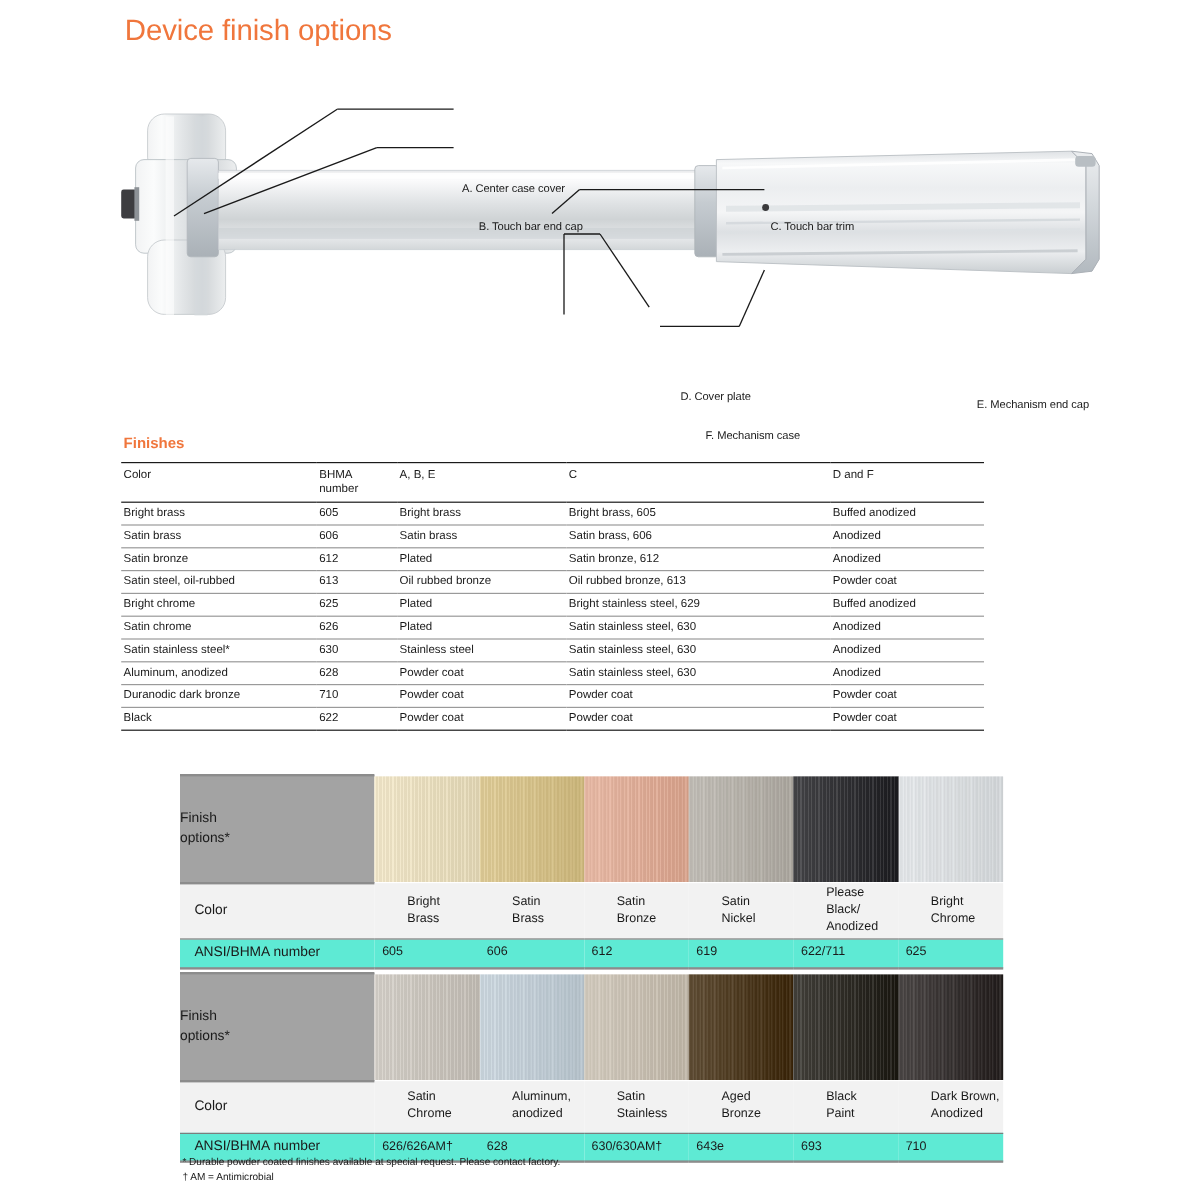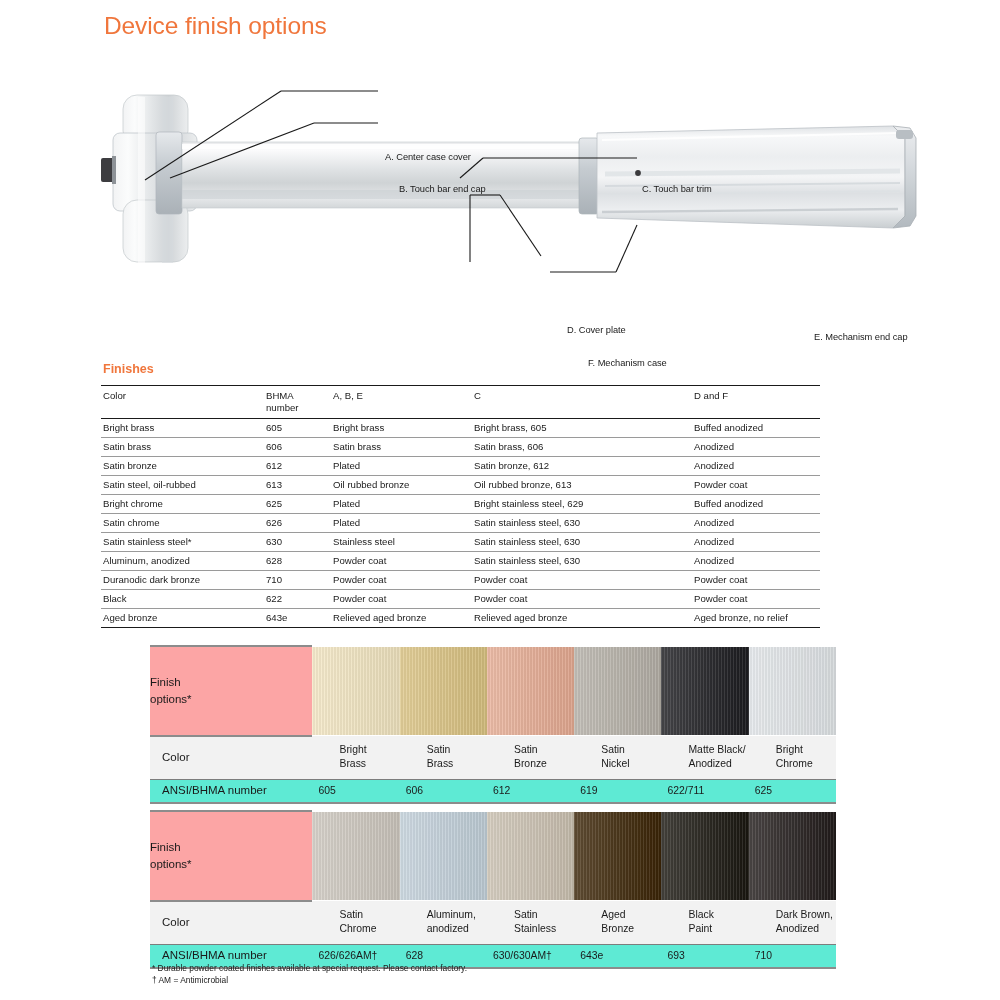--- a/index.html
+++ b/index.html
@@ -107,21 +107,21 @@
   .swatch-table td {
     padding: 0;
     vertical-align: middle;
   }
   .sw-label-cell {
     width: 162px;
     padding-left: 12px;
     font-size: 11.5px;
     line-height: 1.45;
     vertical-align: middle;
-    background: #fca5a5;
+    background: #a3a3a3;
   }
   .sw-swatch-cell {
     width: 87px;
     padding: 0;
   }
   .swatch-chip {
     width: 100%;
     height: 88px;
     display: block;
   }
@@ -345,27 +345,20 @@
         <td>Powder coat</td>
         <td>Powder coat</td>
       </tr>
       <tr>
         <td>Black</td>
         <td>622</td>
         <td>Powder coat</td>
         <td>Powder coat</td>
         <td>Powder coat</td>
       </tr>
-      <tr>
-        <td>Aged bronze</td>
-        <td>643e</td>
-        <td>Relieved aged bronze</td>
-        <td>Relieved aged bronze</td>
-        <td>Aged bronze, no relief</td>
-      </tr>
     </tbody>
   </table>
 
   <table class="swatch-table" id="swatch-table-1">
     <tbody>
       <tr class="row-swatches">
         <td class="sw-label-cell">
           <span>Finish</span><br>
           <span>options*</span>
         </td>
@@ -400,21 +393,21 @@
           </td>
         <td class="sw-val">
             <span class="sw-two-line">Satin</span>
             <span class="sw-two-line">Bronze</span>
           </td>
         <td class="sw-val">
             <span class="sw-two-line">Satin</span>
             <span class="sw-two-line">Nickel</span>
           </td>
         <td class="sw-val">
-            <span class="sw-two-line">Matte Black/</span>
+            <span class="sw-two-line">Please Black/</span>
             <span class="sw-two-line">Anodized</span>
           </td>
         <td class="sw-val">
             <span class="sw-two-line">Bright</span>
             <span class="sw-two-line">Chrome</span>
           </td>
       </tr>
       <tr class="row-ansi">
         <td class="sw-label-cell">ANSI/BHMA number</td>
         <td class="sw-val">605</td>

